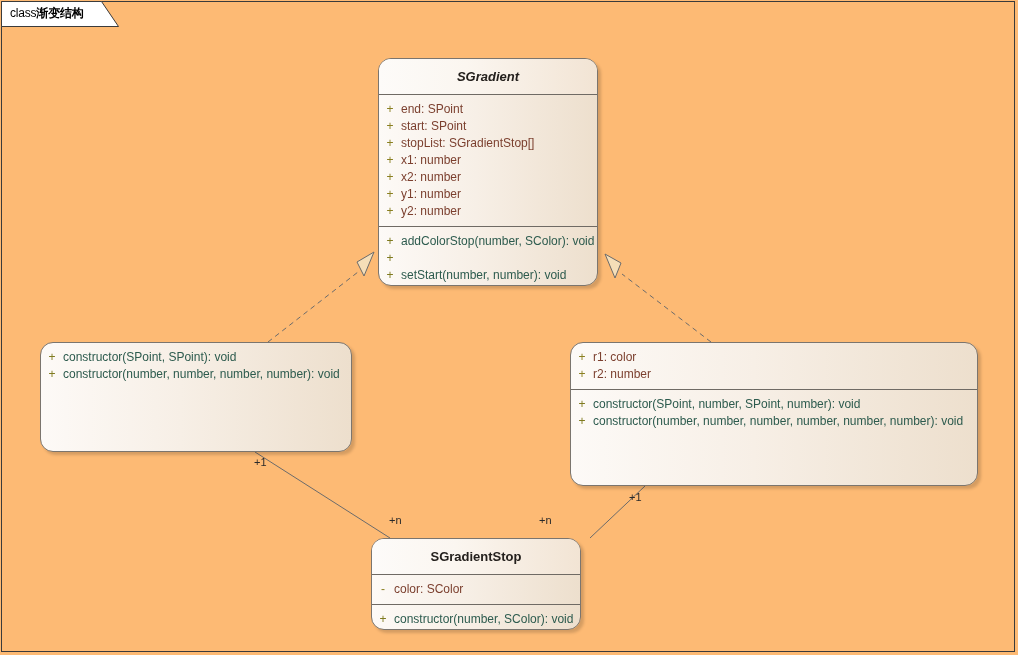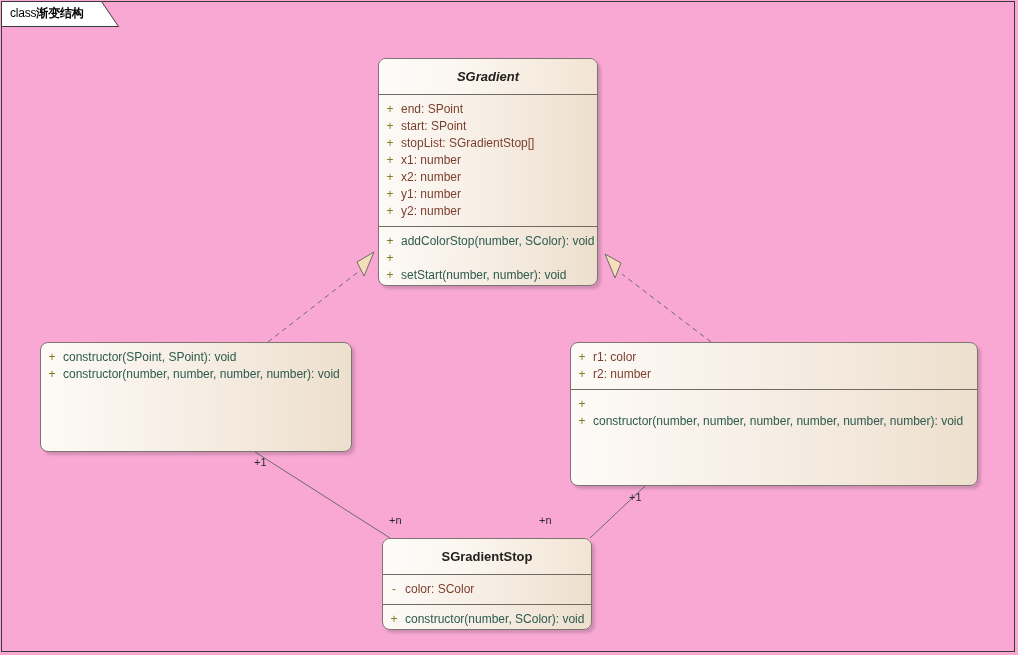--- a/index.html
+++ b/index.html
@@ -7,21 +7,21 @@
     padding: 0;
     background: #ffffff;
   }
   body {
     font-family: "Liberation Sans", sans-serif;
   }
   #canvas {
     position: relative;
     width: 1018px;
     height: 655px;
-    background: #f9a8d4;
+    background: #fdba74;
     overflow: hidden;
     text-decoration: underline;
   }
   
   .frame {
     position: absolute;
     left: 1px;
     top: 1px;
     width: 1014px;
     height: 651px;
@@ -59,21 +59,21 @@
     height: 655px;
     z-index: 1;
   }
 
   
   .uml-class {
     position: absolute;
     z-index: 3;
     box-sizing: border-box;
     border: 1px solid #7b756e;
-    border-radius: 8px;
+    border-radius: 13px;
     background: linear-gradient(to right, #fdfaf7 0%, #f7efe6 45%, #eddfcd 100%);
     box-shadow: 3px 3px 3px rgba(0,0,0,0.16);
     overflow: hidden;
   }
   .uml-header {
     height: 36px;
     line-height: 36px;
     text-align: center;
     font-size: 13px;
     font-weight: 700;
@@ -246,29 +246,30 @@
         <span class="sig">r1: color</span>
       </div>
       <div class="member attr">
         <span class="vis">+</span>
         <span class="sig">r2: number</span>
       </div>
     </div>
     <div class="uml-compartment">
       <div class="member meth">
         <span class="vis">+</span>
+        <span class="sig">constructor(SPoint, number, SPoint, number): void</span>
       </div>
       <div class="member meth">
         <span class="vis">+</span>
         <span class="sig">constructor(number, number, number, number, number, number): void</span>
       </div>
     </div>
   </div>
 
-  <div class="uml-class" style="left:382px; top:538px; width:210px; height:92px;">
+  <div class="uml-class" style="left:371px; top:538px; width:210px; height:92px;">
     <div class="uml-header">SGradientStop</div>
     <div class="uml-compartment">
       <div class="member attr">
         <span class="vis">-</span>
         <span class="sig">color: SColor</span>
       </div>
     </div>
     <div class="uml-compartment">
       <div class="member meth">
         <span class="vis">+</span>

